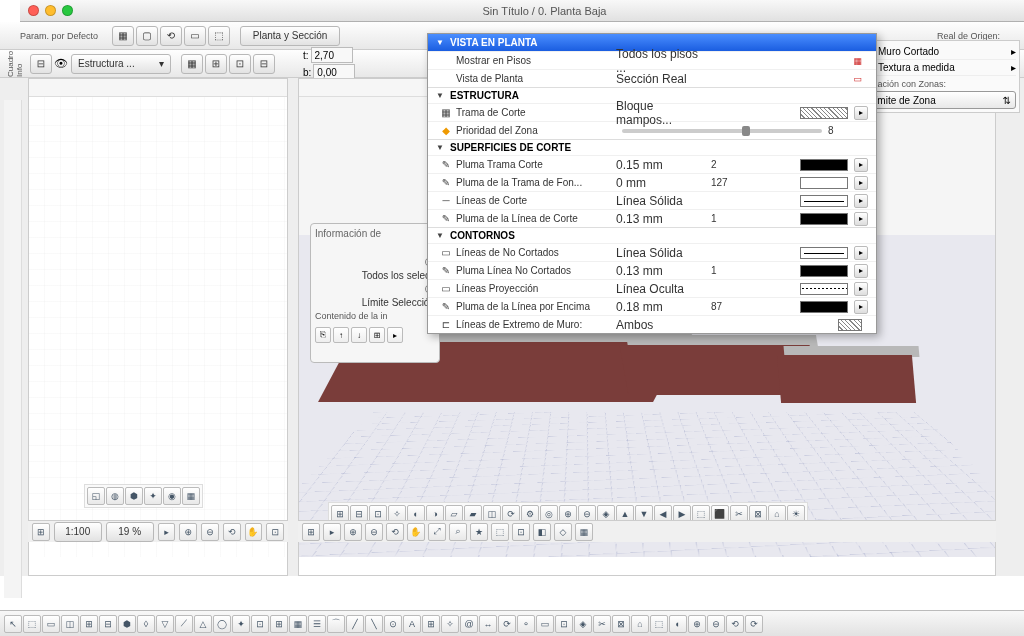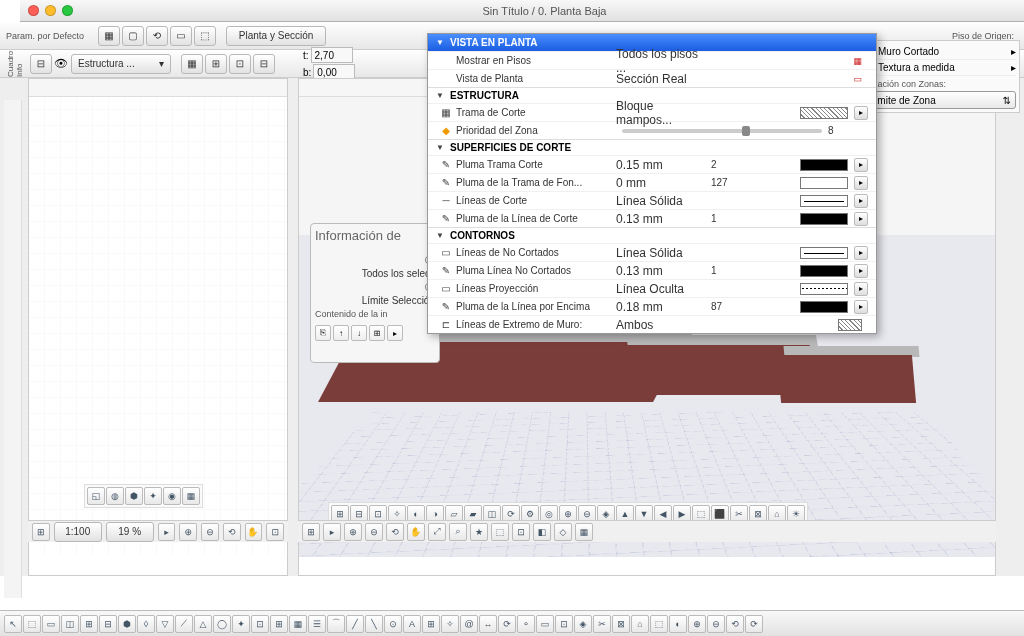--- a/index.html
+++ b/index.html
@@ -3,21 +3,21 @@
 <meta charset="utf-8">
 <style>
 * { box-sizing: border-box; margin: 0; padding: 0; font-family: "Lucida Grande", Arial, sans-serif; font-size: 10px; }
 body { width: 1024px; height: 636px; background: #fff; overflow: hidden; position: relative; }
 .titlebar { height: 22px; background: linear-gradient(#f8f8f8,#e1e1e1); border-bottom: 1px solid #b0b0b0; display: flex; align-items: center; padding: 0 8px; margin-left: 20px; }
 .traffic { display: flex; gap: 6px; }
 .tlight { width: 11px; height: 11px; border-radius: 50%; border: 1px solid rgba(0,0,0,0.2); }
 .red { background: #ff5f57; } .yellow { background: #ffbd2e; } .green { background: #28c840; }
 .titletext { flex: 1; text-align: center; color: #555; font-size: 11px; }
 
-.toolbar1 { height: 28px; background: linear-gradient(#fefefe,#e8e8e8); border-bottom: 1px solid #ccc; display: flex; align-items: center; padding: 0 6px; gap: 2px; }
+.toolbar1 { height: 28px; background: linear-gradient(#fefefe,#e8e8e8); border-bottom: 1px solid #ccc; display: flex; align-items: center; padding: 0 20px; gap: 2px; }
 .tbtn { height: 20px; min-width: 22px; background: linear-gradient(#fff,#e2e2e2); border: 1px solid #b8b8b8; border-radius: 3px; display: flex; align-items: center; justify-content: center; font-size: 10px; color: #333; }
 .tbtn.wide { min-width: 100px; padding: 0 6px; }
 .tlbl { font-size: 9px; color: #555; margin-right: 4px; }
 .sep { width: 6px; }
 .ninput { width: 42px; height: 16px; border: 1px solid #bbb; background: #f8f8f8; font-size: 10px; padding: 0 3px; }
 
 .toolbar2 { height: 28px; background: linear-gradient(#fefefe,#e8e8e8); border-bottom: 1px solid #ccc; display: flex; align-items: center; padding: 0 6px; gap: 2px; }
 .estructura { display: flex; align-items: center; gap: 3px; }
 .eyeicon { font-size: 11px; }
 
@@ -36,21 +36,21 @@
 .wall { position: absolute; background: #7a3d3a; }
 .wall1 { left: 35px; top: 245px; width: 335px; height: 60px; transform: skewX(-28deg); }
 .wall2 { left: 325px; top: 248px; width: 190px; height: 50px; transform: skewX(10deg); }
 .wall3 { left: 480px; top: 258px; width: 135px; height: 48px; transform: skewX(5deg); }
 .walltop { position: absolute; background: #b8b8b8; }
 .walltop1 { left: 60px; top: 236px; width: 330px; height: 14px; transform: skewX(-28deg); }
 .walltop2 { left: 328px; top: 238px; width: 190px; height: 12px; transform: skewX(10deg); }
 .walltop3 { left: 485px; top: 249px; width: 135px; height: 11px; transform: skewX(5deg); }
 
 .infopanel { position: absolute; left: 310px; top: 145px; width: 130px; height: 140px; background: #f6f6f6; border: 1px solid #bbb; border-radius: 4px; padding: 4px; }
-.infopanel .hdr { font-size: 13px; color: #666; margin-bottom: 12px; }
+.infopanel .hdr { font-size: 10px; color: #666; margin-bottom: 18px; }
 .radio { display: flex; align-items: flex-end; gap: 3px; font-size: 9px; color: #333; margin-bottom: 3px; flex-direction: column; }
 .rcircle { width: 10px; height: 10px; border: 1px solid #888; border-radius: 50%; display: flex; align-items: center; justify-content: center; }
 .rcircle.on::after { content: ''; width: 5px; height: 5px; background: #333; border-radius: 50%; }
 .inforow { display: flex; gap: 2px; margin-top: 6px; }
 .smbtn { width: 16px; height: 16px; border: 1px solid #bbb; background: linear-gradient(#fff,#eee); border-radius: 2px; font-size: 8px; display: flex; align-items: center; justify-content: center; }
 
 .dropdown { position: absolute; left: 427px; top: 33px; width: 450px; background: #fff; border: 1px solid #999; box-shadow: 3px 3px 8px rgba(0,0,0,0.3); z-index: 1000; }
 .ddheader { background: linear-gradient(#4a8eff,#1a5de0); color: #fff; font-weight: bold; font-size: 10px; padding: 3px 8px; display: flex; align-items: center; }
 .ddsection { background: #fff; padding: 2px 8px; font-weight: bold; font-size: 10px; border-top: 1px solid #ddd; display: flex; align-items: center; }
 .chev { width: 12px; font-size: 8px; color: #444; margin-right: 2px; }
@@ -100,21 +100,21 @@
   <div class="tbtn">▦</div>
   <div class="tbtn">▢</div>
   <div class="tbtn">⟲</div>
   <div class="tbtn">▭</div>
   <div class="tbtn">⬚</div>
   <div class="sep"></div>
   <div class="tbtn wide">
       <span>Planta y Sección</span>
     </div>
   <div style="flex:1"></div>
-  <span class="tlbl">Piso de Origen:</span>
+  <span class="tlbl">Real de Origen:</span>
 </div>
 
 <div class="toolbar2">
   <span class="tlbl" style="writing-mode:vertical-rl;transform:rotate(180deg);font-size:8px">Cuadro Info</span>
   <div class="tbtn">⊟</div>
   <div class="estructura">
     <span class="eyeicon">👁</span>
     <div class="tbtn wide">
         <span>Estructura ...</span> 
         <span style="margin-left:auto">▾</span>

